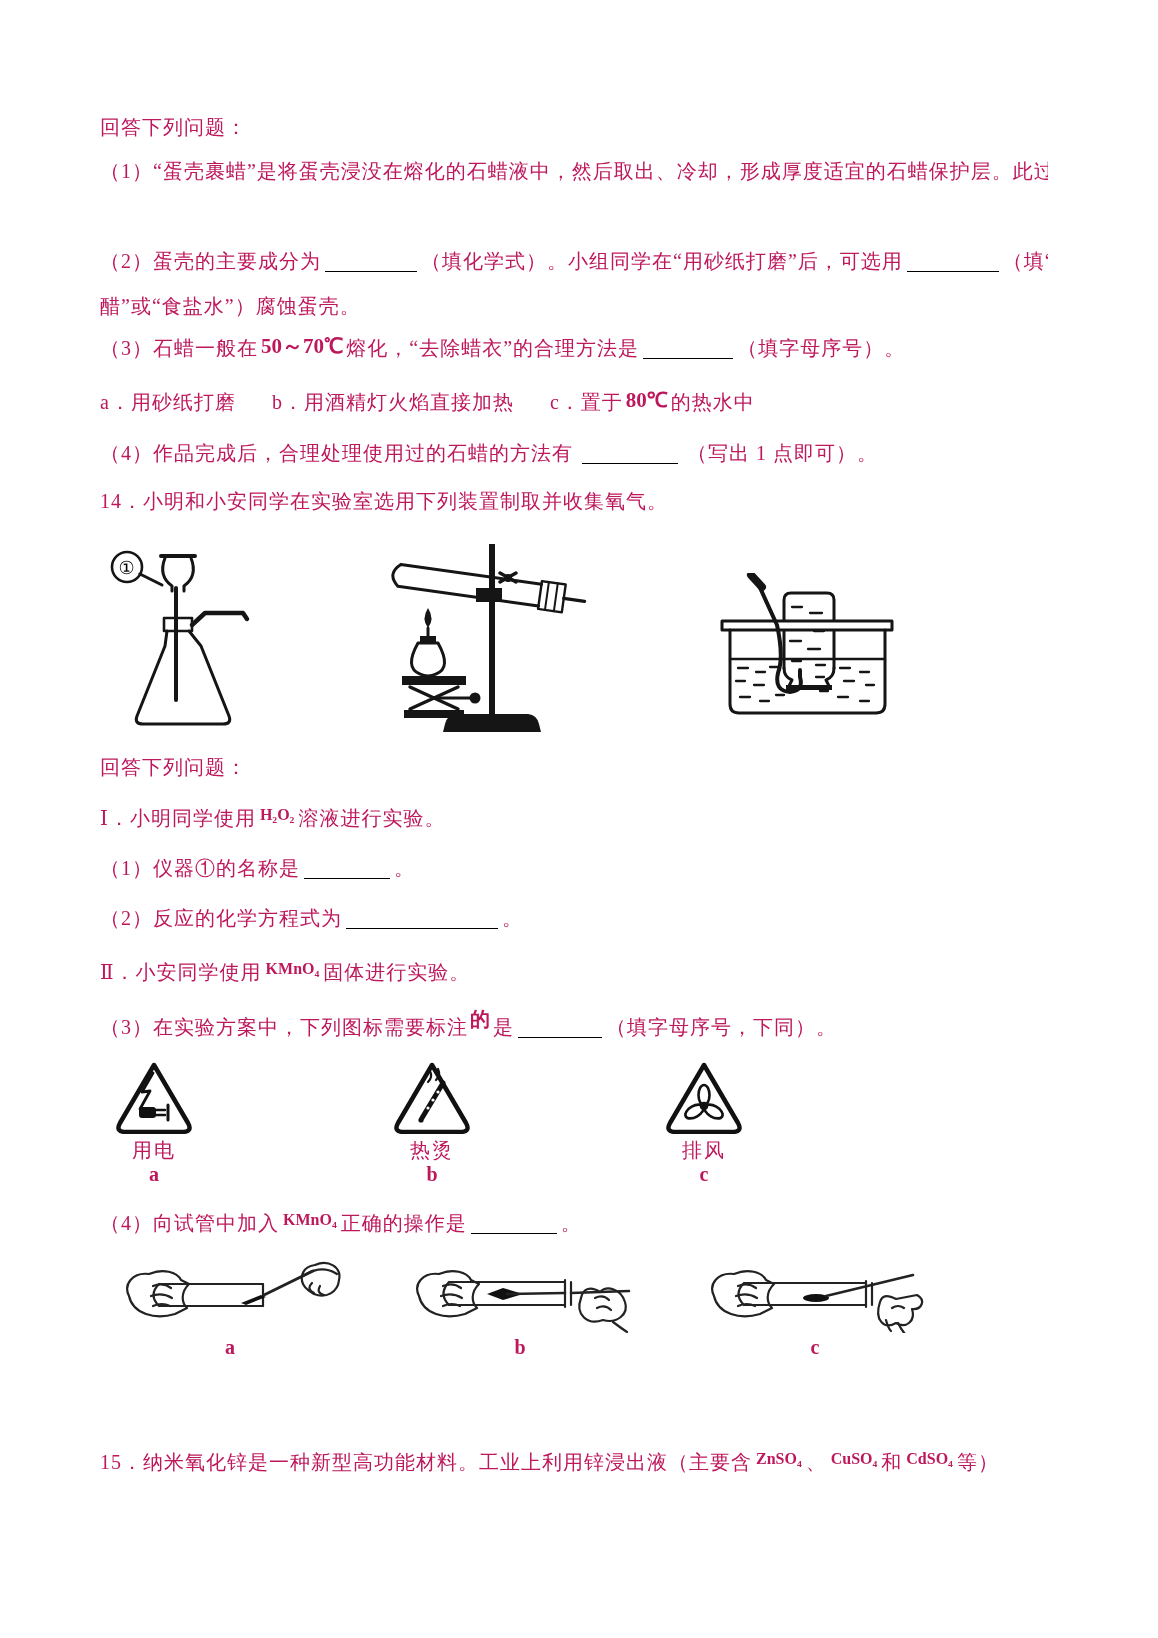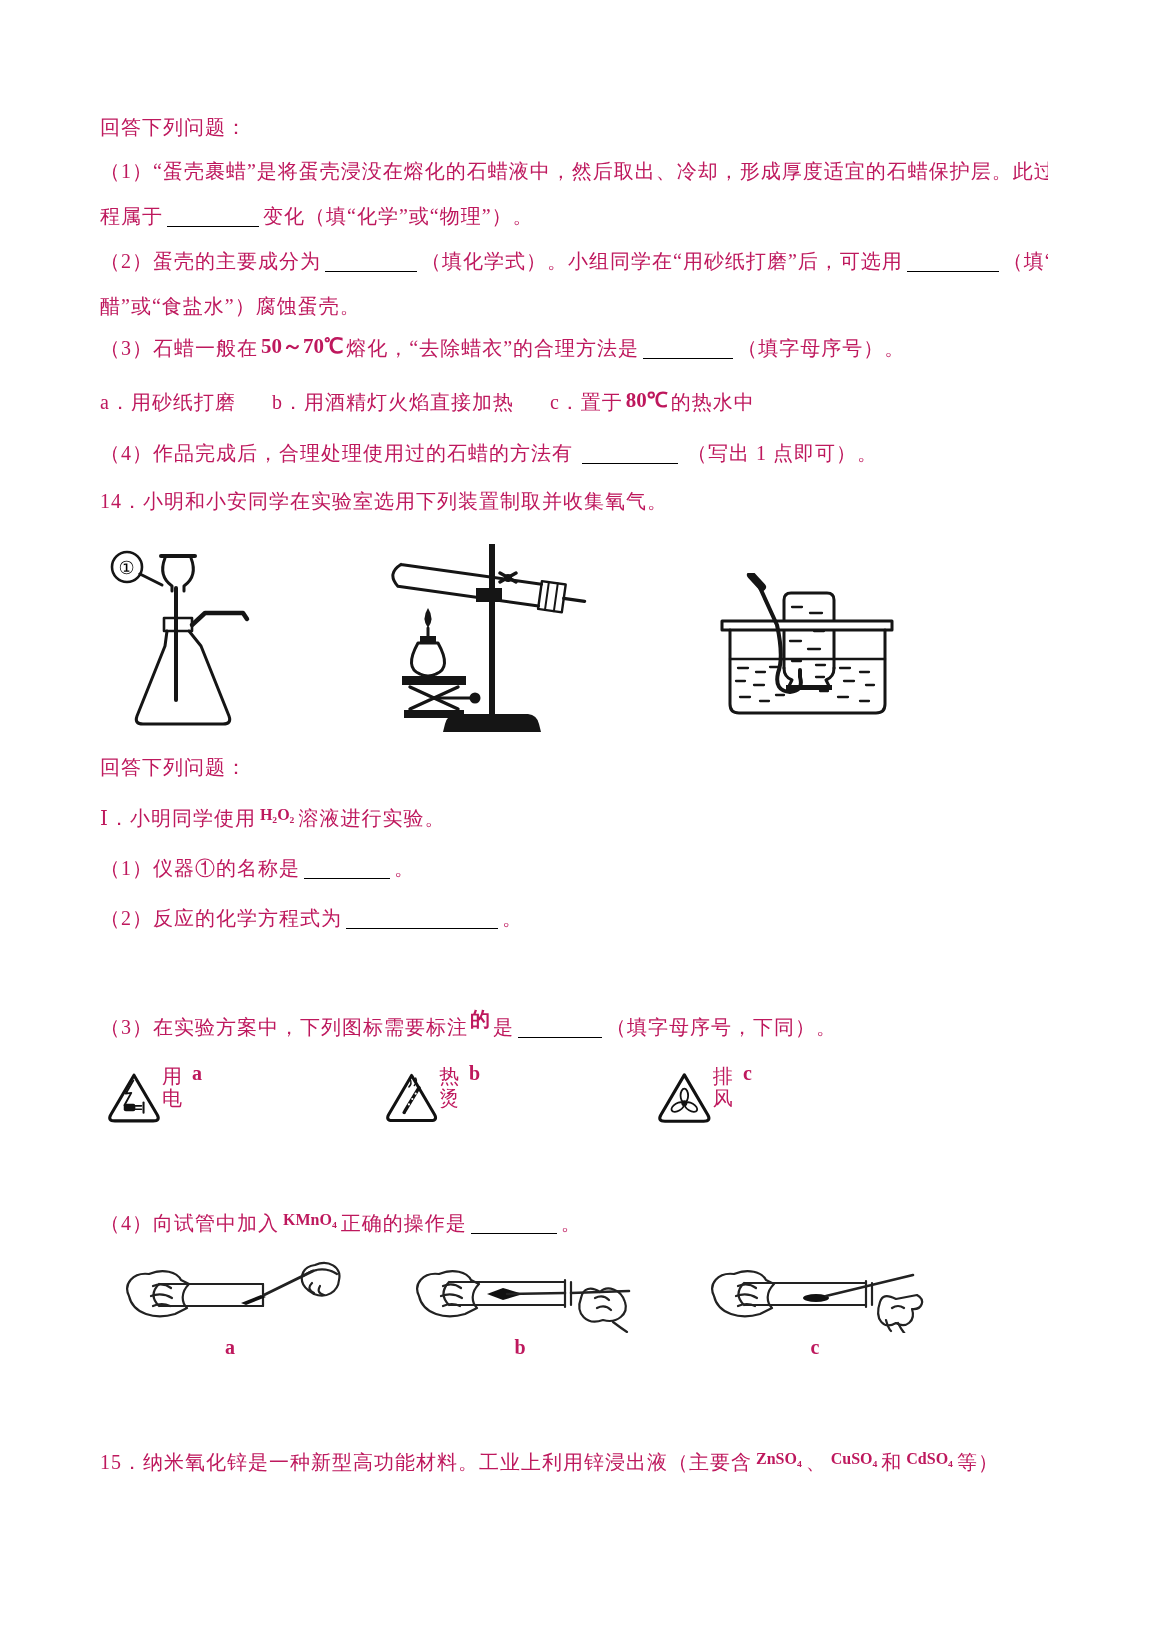--- a/index.html
+++ b/index.html
@@ -18,43 +18,40 @@
     font-family:"Liberation Serif",serif; font-weight:bold; font-size:16px;
     letter-spacing:0; position:relative; top:-5px; margin:0 4px; white-space:nowrap;
   }
   .temp {
     font-family:"Liberation Serif",serif; font-weight:bold; font-size:21px;
     letter-spacing:0; position:relative; top:-2px; margin:0 3px;
   }
   .raised { font-weight:bold; position:relative; top:-8px; margin:0 2px; }
   .opt { margin-right:36px; }
   .fig { position:absolute; }
-  .icon-box { position:absolute; width:96px; display:flex; flex-direction:row; align-items:flex-start; }
+  .icon-box { position:absolute; width:96px; display:flex; flex-direction:column; align-items:center; }
   .icon-label { font-size:20px; letter-spacing:2px; margin-top:5px; line-height:22px; }
   .icon-letter { font-size:20px; font-weight:bold; font-family:"Liberation Serif",serif; letter-spacing:0; line-height:22px; margin-top:2px; }
   .hand-box { position:absolute; width:230px; display:flex; flex-direction:column; align-items:center; }
   .hand-letter { font-size:20px; font-weight:bold; font-family:"Liberation Serif",serif; letter-spacing:0; margin-top:3px; }
   svg { display:block; }
 </style>
 </head>
 <body>
 
 <div id="page">
 
   <div class="line" style="top:112px">
     <span>回答下列问题：</span>
   </div>
 
   <div class="line" style="top:156px">
     <span>（1）“蛋壳裹蜡”是将蛋壳浸没在熔化的石蜡液中，然后取出、冷却，形成厚度适宜的石蜡保护层。此过</span>
   </div>
 
-  <div class="line" style="top:201px">
-    <span>程属于</span><span class="blank" style="width:92px"></span><span>变化（填“化学”或“物理”）。</span>
-  </div>
 
   <div class="line" style="top:246px">
     <span>（2）蛋壳的主要成分为</span><span class="blank" style="width:92px"></span><span>（填化学式）。小组同学在“用砂纸打磨”后，可选用</span><span class="blank" style="width:92px"></span><span>（填“白</span>
   </div>
 
   <div class="line" style="top:291px">
     <span>醋”或“食盐水”）腐蚀蛋壳。</span>
   </div>
 
   <div class="line" style="top:333px">
@@ -141,20 +138,23 @@
   </div>
 
   <div class="line" style="top:853px">
     <span>（1）仪器①的名称是</span><span class="blank" style="width:86px"></span><span>。</span>
   </div>
 
   <div class="line" style="top:903px">
     <span>（2）反应的化学方程式为</span><span class="blank" style="width:152px"></span><span>。</span>
   </div>
 
+  <div class="line" style="top:957px">
+    <span>Ⅱ．小安同学使用</span><span class="formula">KMnO₄</span><span>固体进行实验。</span>
+  </div>
 
   <div class="line" style="top:1012px">
     <span>（3）在实验方案中，下列图标需要标注</span><span class="raised">的</span><span>是</span><span class="blank" style="width:84px"></span><span>（填字母序号，下同）。</span>
   </div>
 
   <div class="icon-box" style="left:106px;top:1060px">
     <svg width="82" height="74" viewBox="0 0 82 74">
       <g fill="none" stroke="#111" stroke-linecap="round" stroke-linejoin="round">
         <path d="M41,5 L75,63 Q80,72 69,72 H13 Q2,72 7,63 Z" stroke-width="4.5"></path>
         <polyline points="40,13 29,32 37,31 27,49" stroke-width="2.8"></polyline>

